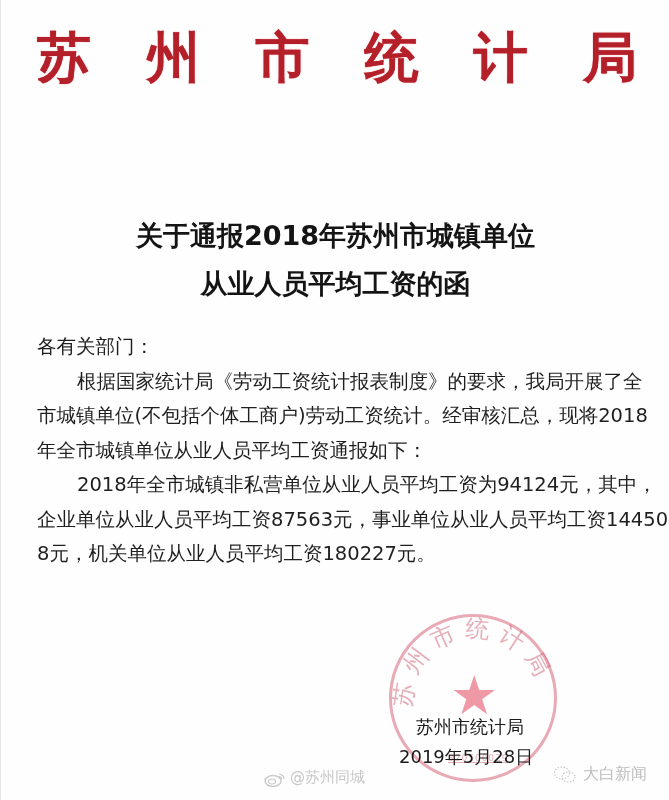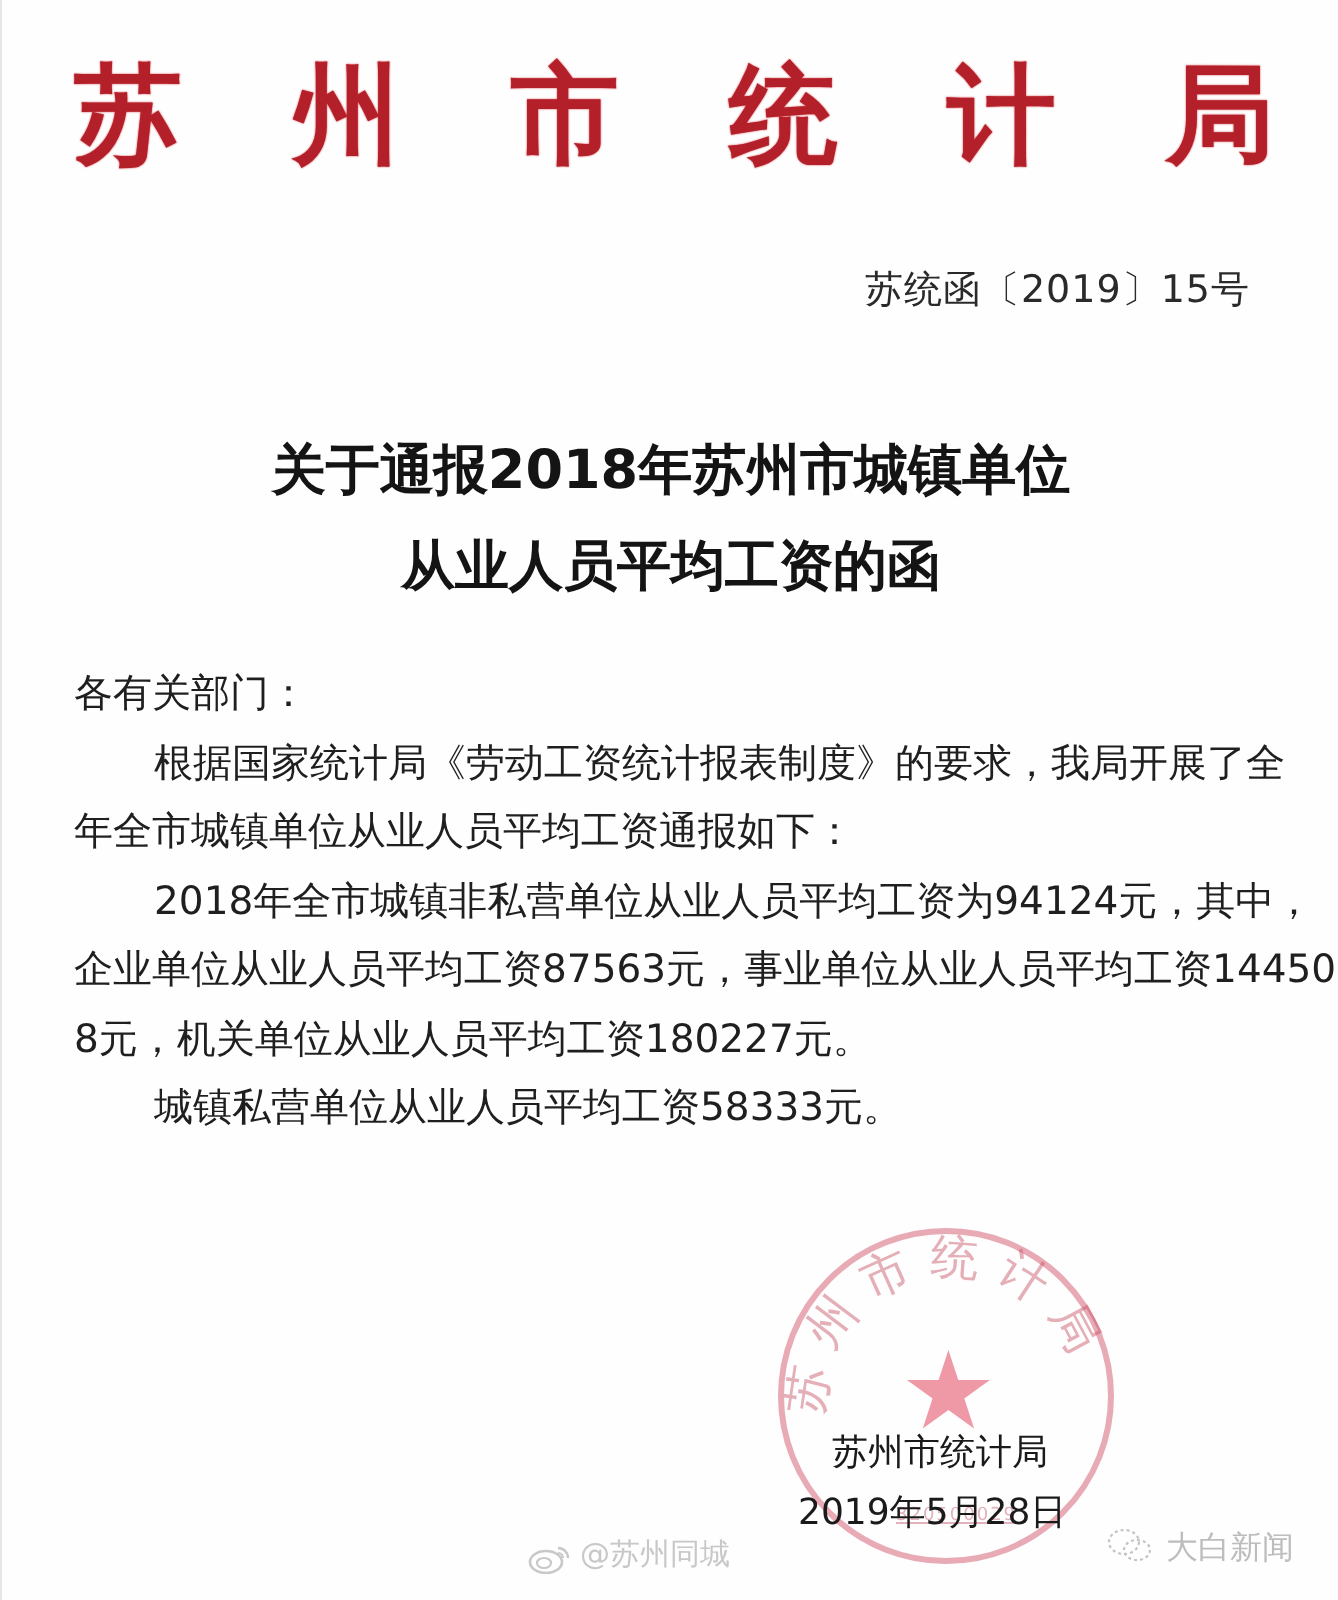--- a/index.html
+++ b/index.html
@@ -127,20 +127,21 @@
       z-index: 4;
     }
     .watermark-weibo .weibo-icon {
       width: 22px; height: 16px;
     }
     .watermark-wechat {
       position: absolute;
       left: 552px;
       top: 764px;
       display: flex;
+      align-items: center;
       gap: 6px;
       color: #bdbdbd;
       font-size: 16px;
       z-index: 4;
     }
     .watermark-wechat .wechat-icon {
       width: 24px; height: 18px;
     }
   </style>
 </head>
@@ -150,35 +151,34 @@
 
   <div class="letterhead">
     <span>苏</span>
     <span>州</span>
     <span>市</span>
     <span>统</span>
     <span>计</span>
     <span>局</span>
   </div>
 
-  <div class="doc-number">苏统函〔2019〕15号</div>
 
   <div class="title">
     <div>关于通报2018年苏州市城镇单位</div>
     <div>从业人员平均工资的函</div>
   </div>
 
   <div class="body-text">
     <div class="line">各有关部门：</div>
     <div class="line indent">根据国家统计局《劳动工资统计报表制度》的要求，我局开展了全</div>
+    <div class="line">市城镇单位(不包括个体工商户)劳动工资统计。经审核汇总，现将2018</div>
     <div class="line">年全市城镇单位从业人员平均工资通报如下：</div>
     <div class="line indent">2018年全市城镇非私营单位从业人员平均工资为94124元，其中，</div>
     <div class="line">企业单位从业人员平均工资87563元，事业单位从业人员平均工资14450</div>
     <div class="line">8元，机关单位从业人员平均工资180227元。</div>
-    <div class="line indent">城镇私营单位从业人员平均工资58333元。</div>
   </div>
 
   <div class="seal">
     <svg class="seal-text" viewBox="0 0 168 168">
       <defs>
         <path id="sealArc" d="M 22 100 A 64 64 0 1 1 146 100" fill="none"></path>
       </defs>
       <text font-size="24" fill="rgba(200,80,100,0.45)" font-family="DejaVu Sans, sans-serif" letter-spacing="8">
         <textPath href="#sealArc" startOffset="4%">苏州市统计局</textPath>
       </text>

